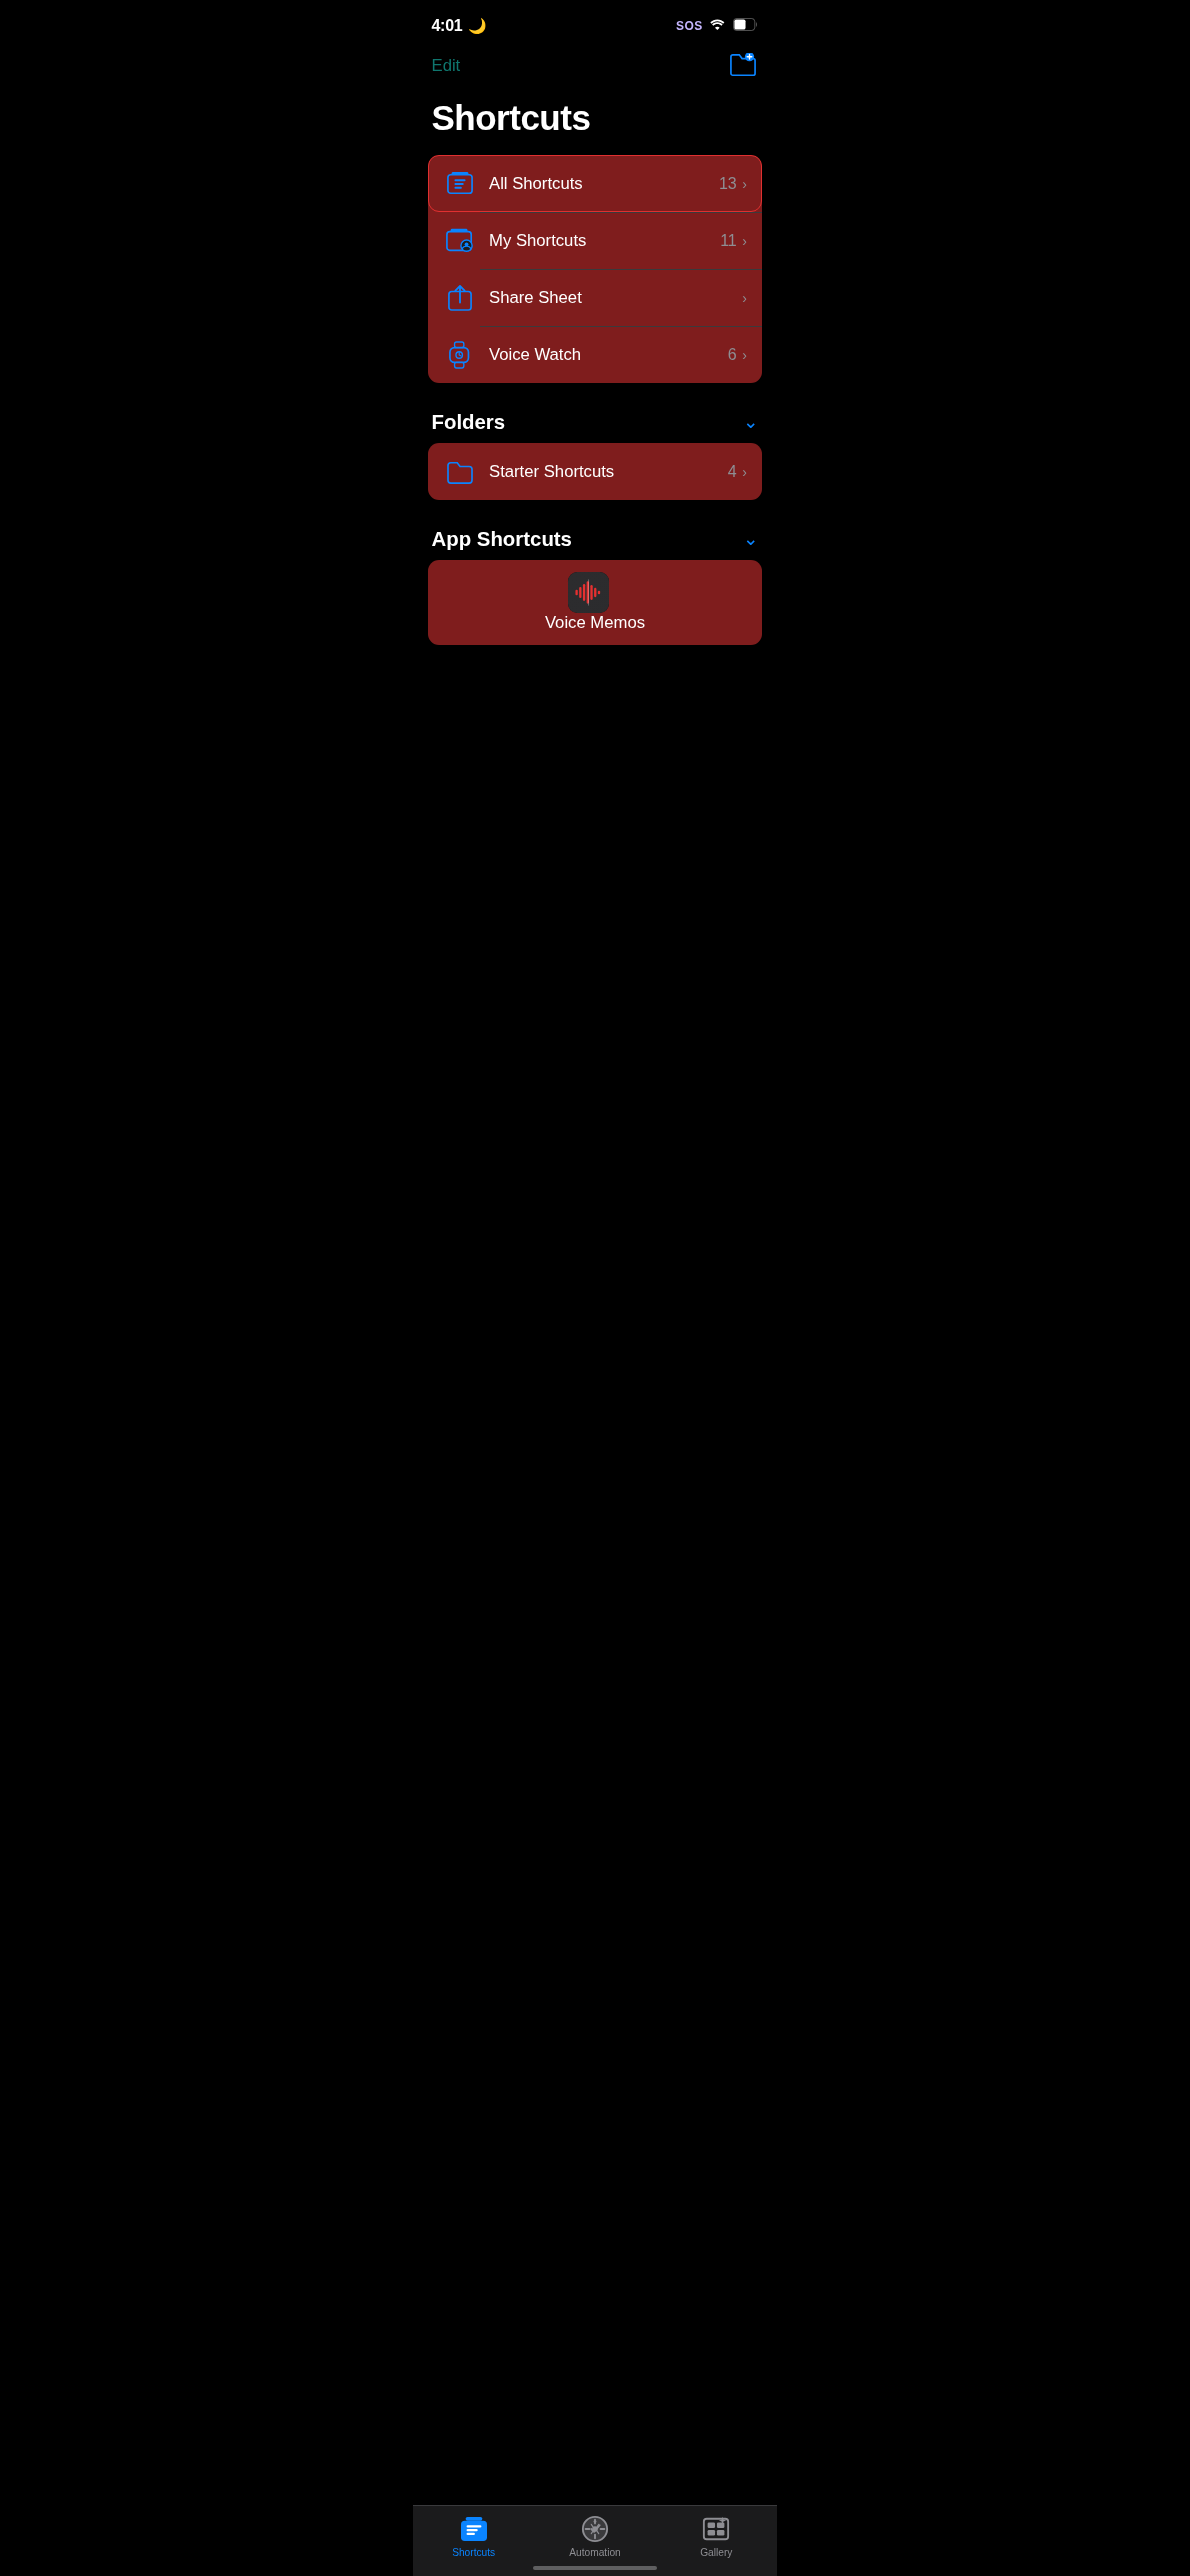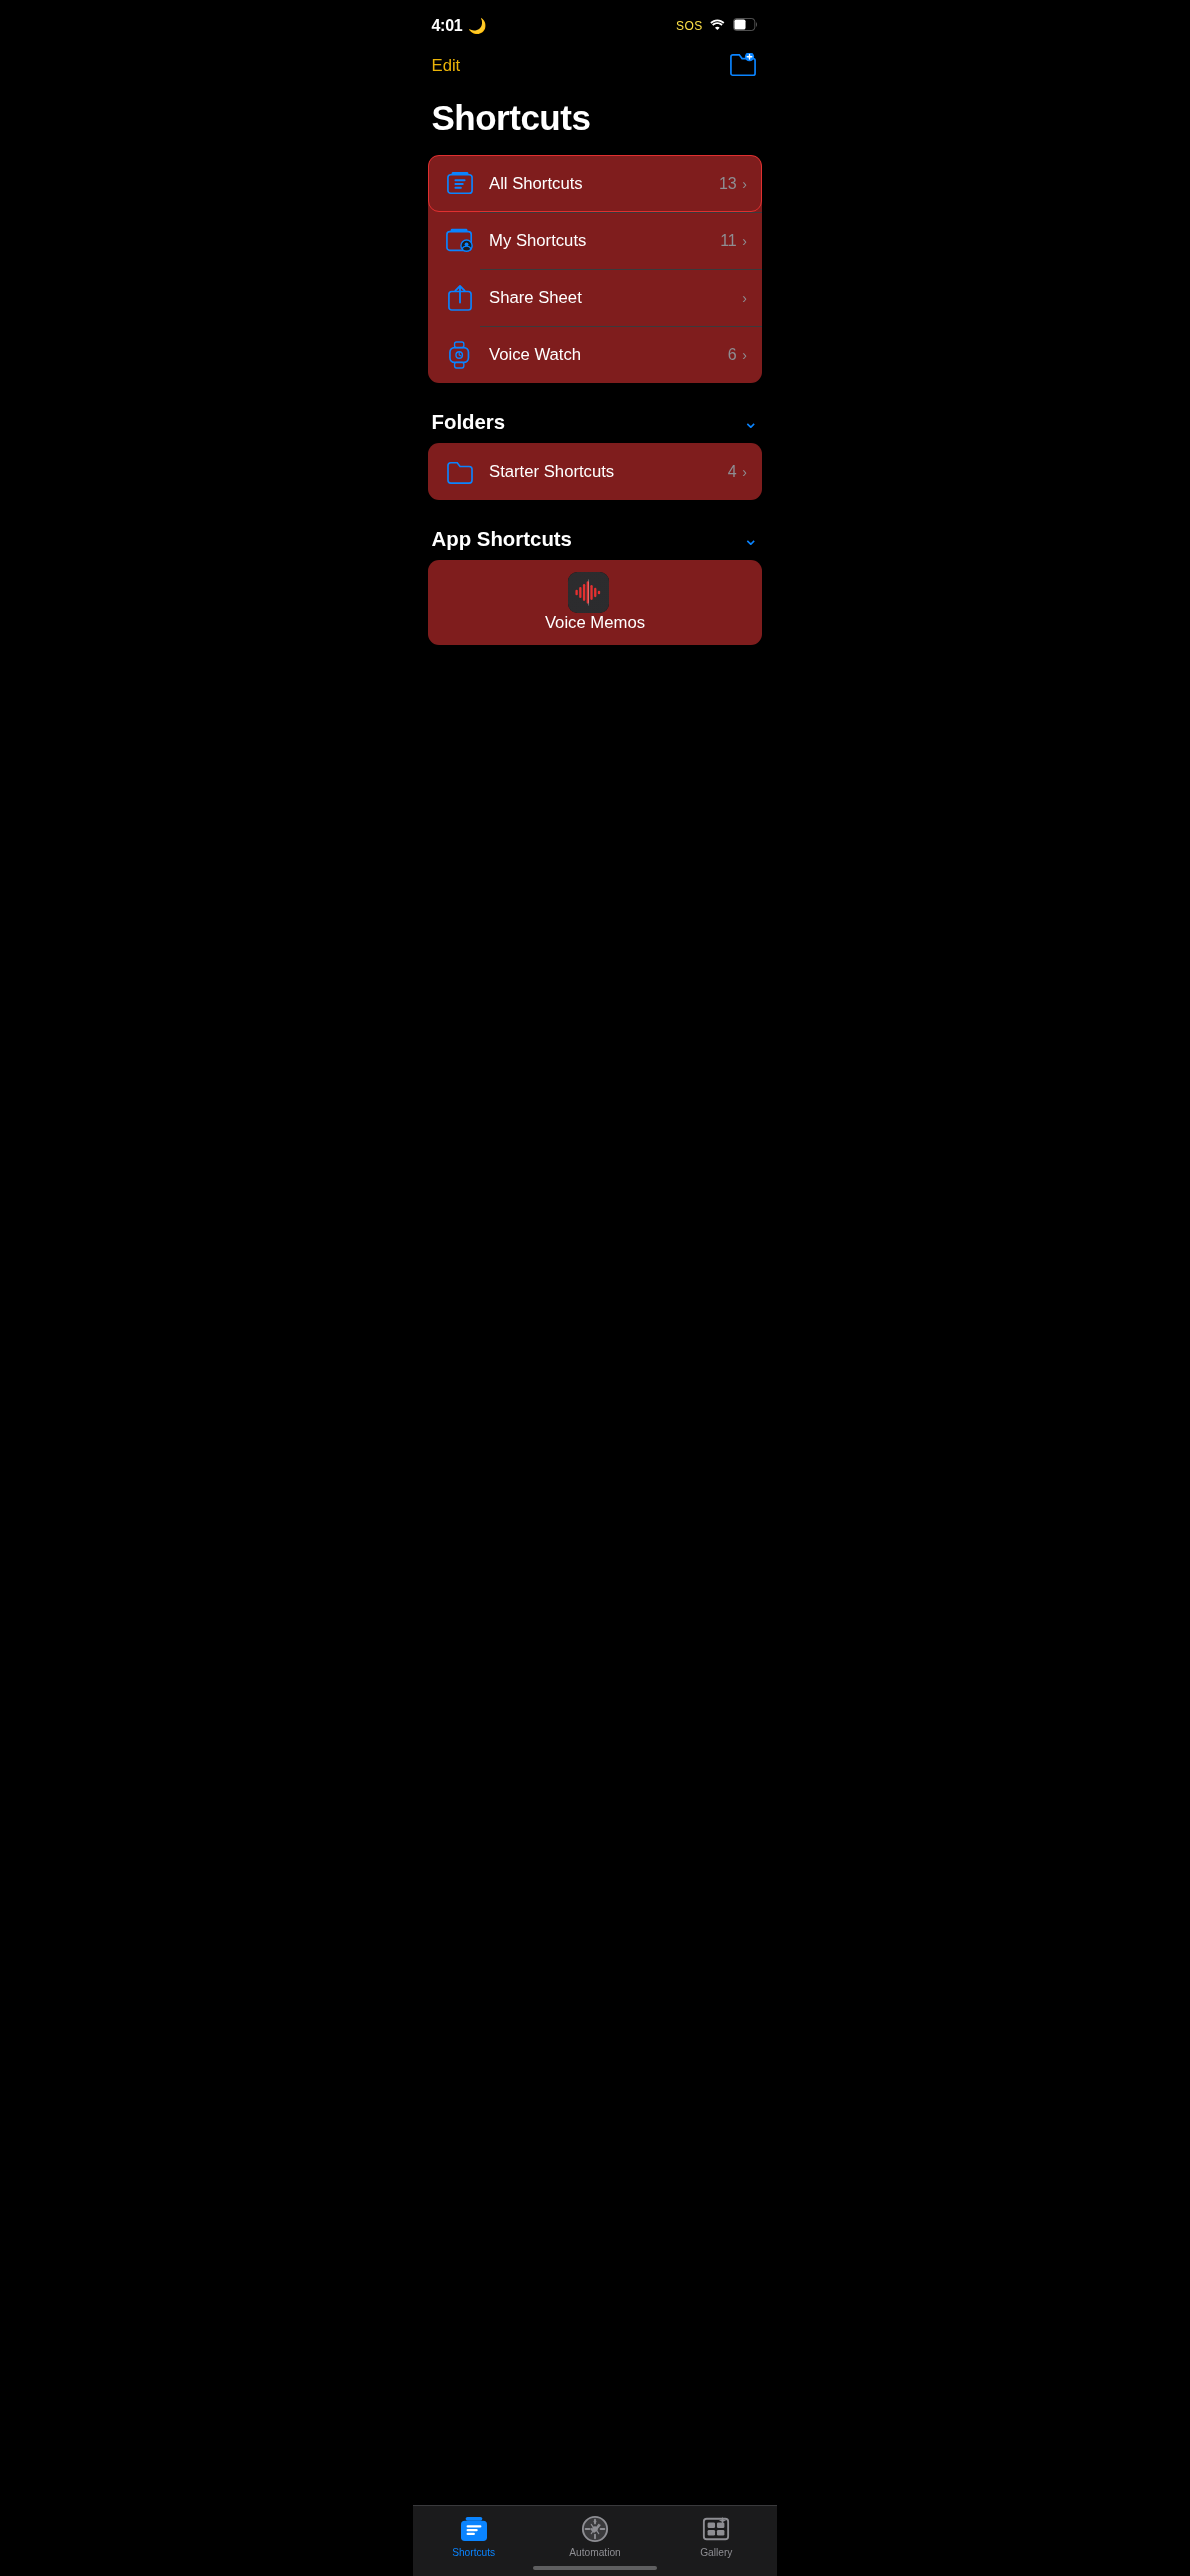--- a/index.html
+++ b/index.html
@@ -33,36 +33,36 @@
     }
 
     .status-icons {
       display: flex;
       align-items: center;
       gap: 6.5px;
     }
 
     .sos-text {
       font-size: 12px;
-      font-weight: 400;
-      color: #fde047;
+      font-weight: 700;
+      color: #c4b5fd;
       letter-spacing: 0.5px;
     }
 
     
     .top-nav {
       display: flex;
       justify-content: space-between;
       align-items: center;
       padding: 3.7px 18.5px 9.3px 18.5px;
     }
 
     .nav-edit {
       font-size: 16.7px;
-      color: #eab308;
+      color: #0f766e;
       font-weight: 400;
       cursor: pointer;
     }
 
     .nav-add-folder {
       width: 32px;
       height: 32px;
       display: flex;
       align-items: center;
       justify-content: center;

